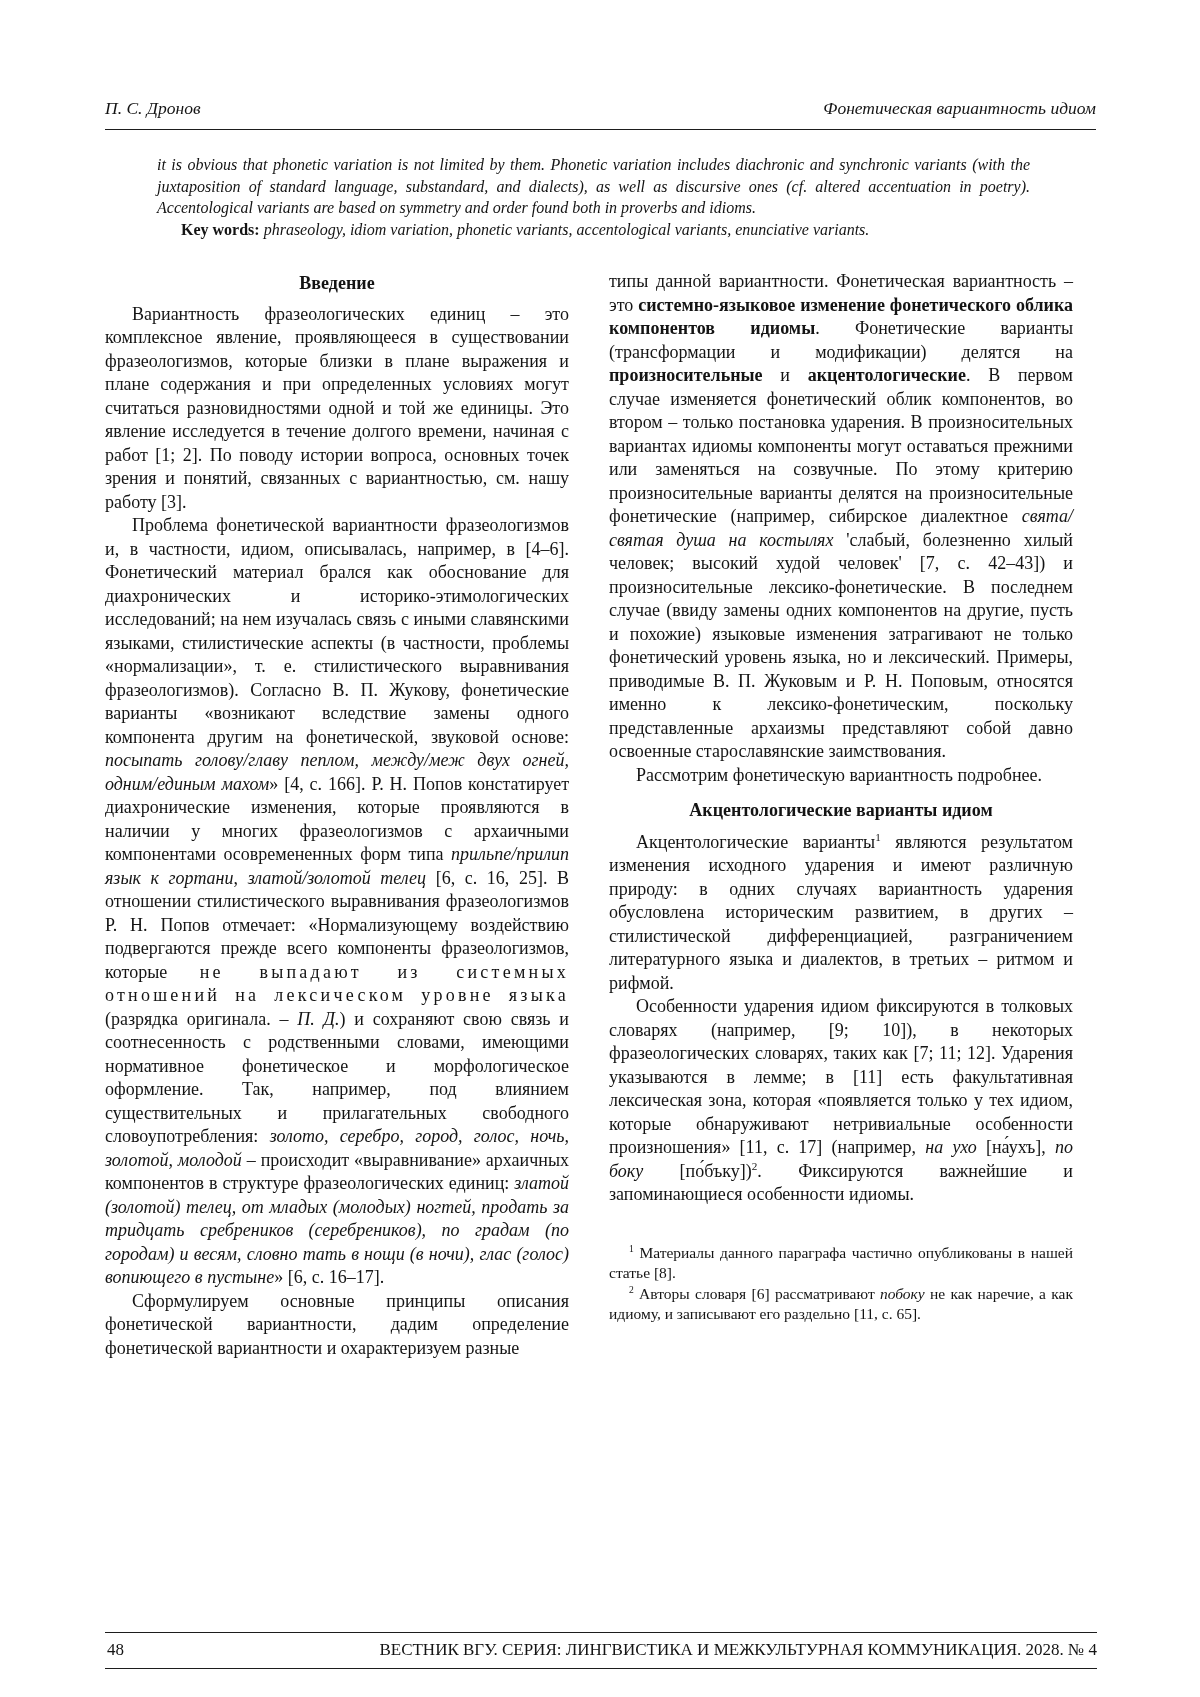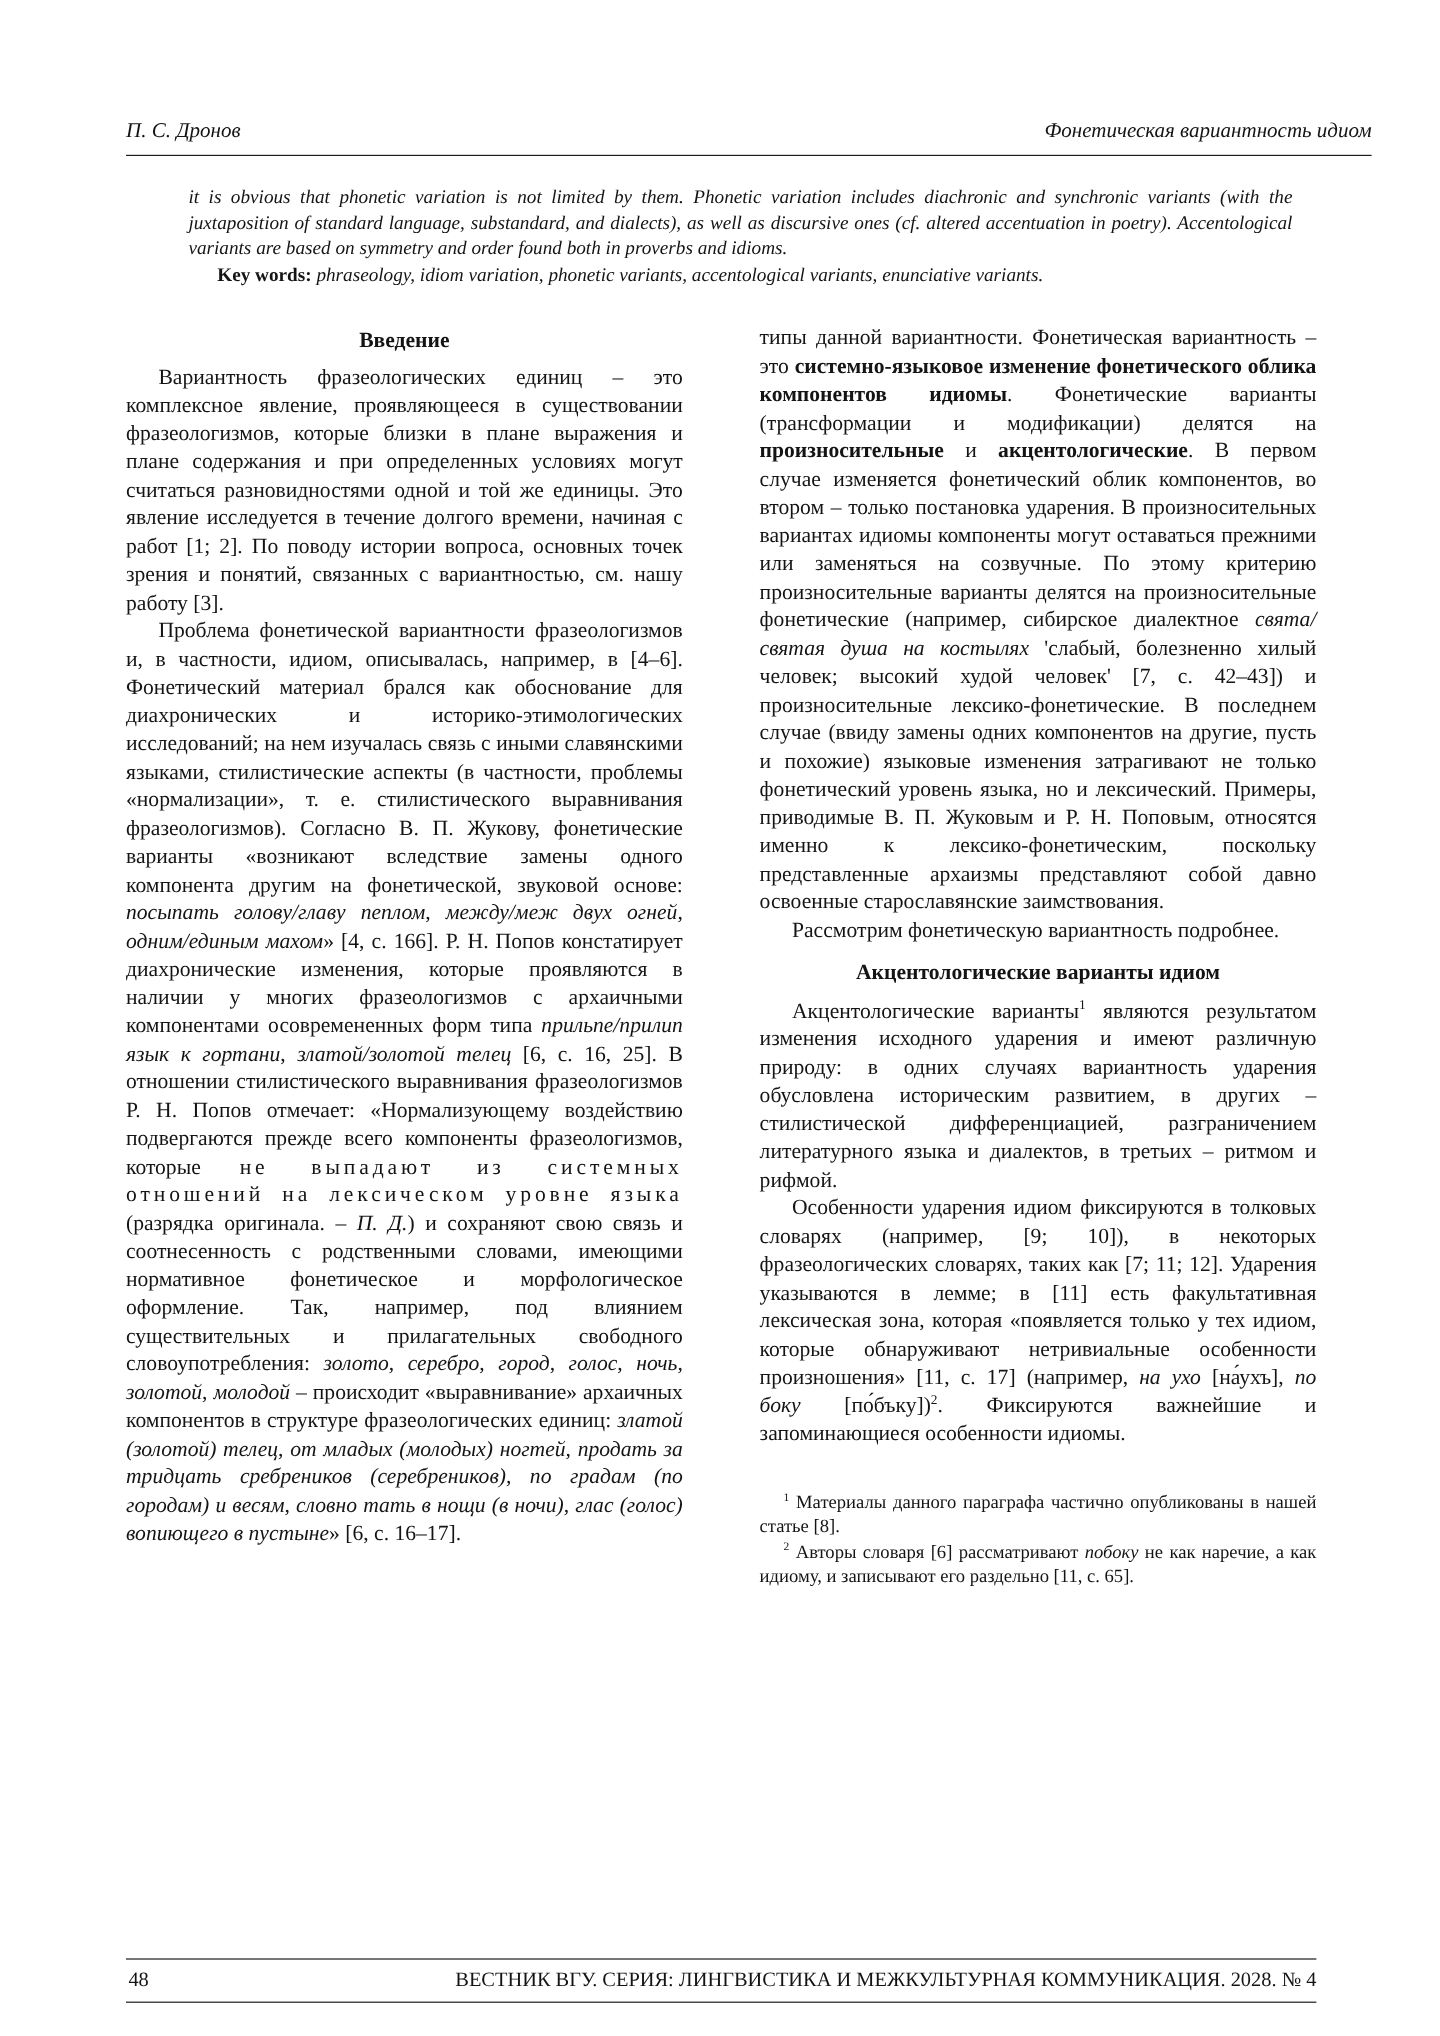--- a/index.html
+++ b/index.html
@@ -3,35 +3,35 @@
 <meta charset="utf-8">
 <style>
   * { margin: 0; padding: 0; box-sizing: border-box; }
   html, body { background: #ffffff; }
   body {
     width: 1200px; height: 1697px;
     position: relative; overflow: hidden;
     font-family: "Liberation Serif", serif;
     color: #141414;
   }
-  .page { padding: 98px 57px 0 105px; }
+  .page { padding: 98px 104px 0 105px; }
 
   .running-head {
     display: flex; justify-content: space-between; align-items: baseline;
     font-style: italic; font-size: 17.5px;
     padding-bottom: 10px; border-bottom: 1px solid #1d1d1d;
   }
 
   .abstract {
     margin: 24px 66px 0 52px;
     font-size: 16px; line-height: 21.6px; text-align: justify;
   }
   .abstract .keywords { text-indent: 24px; }
 
-  .columns { display: flex; gap: 64px; margin-top: 30px; }
+  .columns { display: flex; gap: 40px; margin-top: 30px; }
   .col {
     width: 464px; font-size: 18px; line-height: 23.5px;
     text-align: justify;
   }
   .col p { text-indent: 27px; margin: 0; }
   .col p.no-indent { text-indent: 0; }
 
   .section-heading {
     text-align: center; font-weight: bold; font-size: 18px;
     margin: 2px 0 7px;
@@ -73,20 +73,21 @@
     <p><span class="s-i">it is obvious that phonetic variation is not limited by them. Phonetic variation includes diachronic and synchronic variants (with the juxtaposition of standard language, substandard, and dialects), as well as discursive ones (cf. altered accentuation in poetry). Accentological variants are based on symmetry and order found both in proverbs and idioms.</span></p>
     <p class="keywords"><span class="s-b">Key words: </span><span class="s-i">phraseology, idiom variation, phonetic variants, accentological variants, enunciative variants.</span></p>
   </div>
 
   <div class="columns">
 
     <div class="col">
       <h3 class="section-heading">Введение</h3>
       <p><span>Вариантность фразеологических единиц – это комплексное явление, проявляющееся в существовании фразеологизмов, которые близки в плане выражения и плане содержания и при определенных условиях могут считаться разновидностями одной и той же единицы. Это явление исследуется в течение долгого времени, начиная с работ [1; 2]. По поводу истории вопроса, основных точек зрения и понятий, связанных с вариантностью, см. нашу работу [3].</span></p>
       <p><span>Проблема фонетической вариантности фразеологизмов и, в частности, идиом, описывалась, например, в [4–6]. Фонетический материал брался как обоснование для диахронических и историко-этимологических исследований; на нем изучалась связь с иными славянскими языками, стилистические аспекты (в частности, проблемы «нормализации», т. е. стилистического выравнивания фразеологизмов). Согласно В. П. Жукову, фонетические варианты «возникают вследствие замены одного компонента другим на фонетической, звуковой основе: </span><span class="s-i">посыпать голову/главу пеплом, между/меж двух огней, одним/единым махом</span><span>» [4, с. 166]. Р. Н. Попов констатирует диахронические изменения, которые проявляются в наличии у многих фразеологизмов с архаичными компонентами осовремененных форм типа </span><span class="s-i">прильпе/прилип язык к гортани</span><span>, </span><span class="s-i">златой/золотой телец</span><span> [6, с. 16, 25]. В отношении стилистического выравнивания фразеологизмов Р. Н. Попов отмечает: «Нормализующему воздействию подвергаются прежде всего компоненты фразеологизмов, которые </span><span class="s-sp">не выпадают из системных отношений на лексическом уровне языка</span><span> (разрядка оригинала. – </span><span class="s-i">П. Д.</span><span>) и сохраняют свою связь и соотнесенность с родственными словами, имеющими нормативное фонетическое и морфологическое оформление. Так, например, под влиянием существительных и прилагательных свободного словоупотребления: </span><span class="s-i">золото, серебро, город, голос, ночь, золотой, молодой</span><span> – происходит «выравнивание» архаичных компонентов в структуре фразеологических единиц: </span><span class="s-i">златой (золотой) телец, от младых (молодых) ногтей, продать за тридцать сребреников (серебреников), по градам (по городам) и весям, словно тать в нощи (в ночи), глас (голос) вопиющего в пустыне</span><span>» [6, с. 16–17].</span></p>
+      <p><span>Сформулируем основные принципы описания фонетической вариантности, дадим определение фонетической вариантности и охарактеризуем разные</span></p>
     </div>
 
     <div class="col">
       <p class="no-indent"><span>типы данной вариантности. Фонетическая вариантность – это </span><span class="s-b">системно-языковое изменение фонетического облика компонентов идиомы</span><span>. Фонетические варианты (трансформации и модификации) делятся на </span><span class="s-b">произносительные</span><span> и </span><span class="s-b">акцентологические</span><span>. В первом случае изменяется фонетический облик компонентов, во втором – только постановка ударения. В произносительных вариантах идиомы компоненты могут оставаться прежними или заменяться на созвучные. По этому критерию произносительные варианты делятся на произносительные фонетические (например, сибирское диалектное </span><span class="s-i">свята/святая душа на костылях</span><span> 'слабый, болезненно хилый человек; высокий худой человек' [7, с. 42–43]) и произносительные лексико-фонетические. В последнем случае (ввиду замены одних компонентов на другие, пусть и похожие) языковые изменения затрагивают не только фонетический уровень языка, но и лексический. Примеры, приводимые В. П. Жуковым и Р. Н. Поповым, относятся именно к лексико-фонетическим, поскольку представленные архаизмы представляют собой давно освоенные старославянские заимствования.</span></p>
       <p><span>Рассмотрим фонетическую вариантность подробнее.</span></p>
       <h3 class="section-heading mt">Акцентологические варианты идиом</h3>
       <p><span>Акцентологические варианты</span><sup>1</sup><span> являются результатом изменения исходного ударения и имеют различную природу: в одних случаях вариантность ударения обусловлена историческим развитием, в других – стилистической дифференциацией, разграничением литературного языка и диалектов, в третьих – ритмом и рифмой.</span></p>
       <p><span>Особенности ударения идиом фиксируются в толковых словарях (например, [9; 10]), в некоторых фразеологических словарях, таких как [7; 11; 12]. Ударения указываются в лемме; в [11] есть факультативная лексическая зона, которая «появляется только у тех идиом, которые обнаруживают нетривиальные особенности произношения» [11, с. 17] (например, </span><span class="s-i">на ухо</span><span> [на́ухъ], </span><span class="s-i">по боку</span><span> [по́бъку])</span><sup>2</sup><span>. Фиксируются важнейшие и запоминающиеся особенности идиомы.</span></p>
 
       <div class="footnotes">

